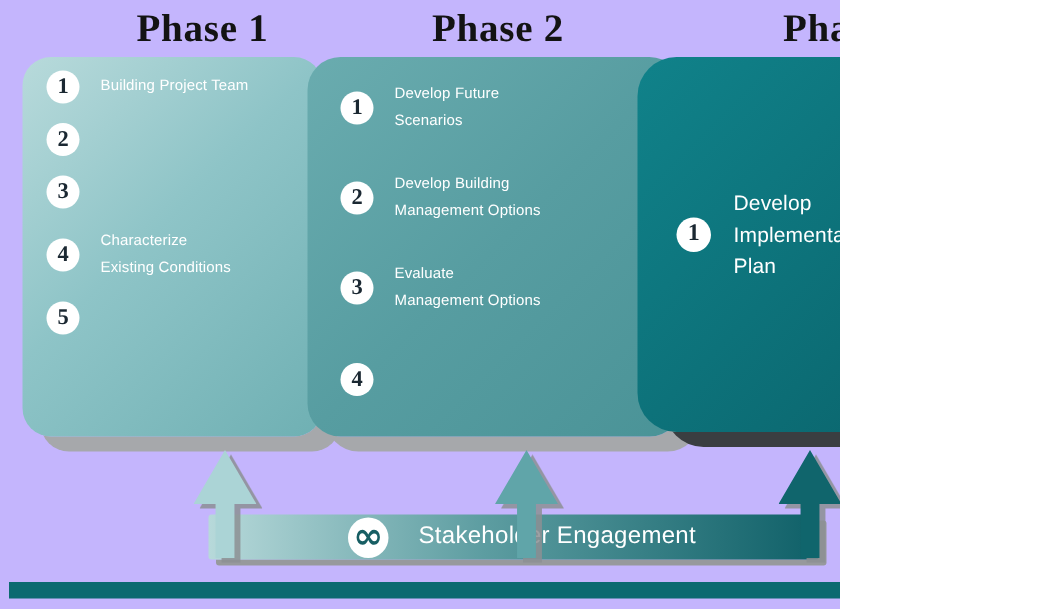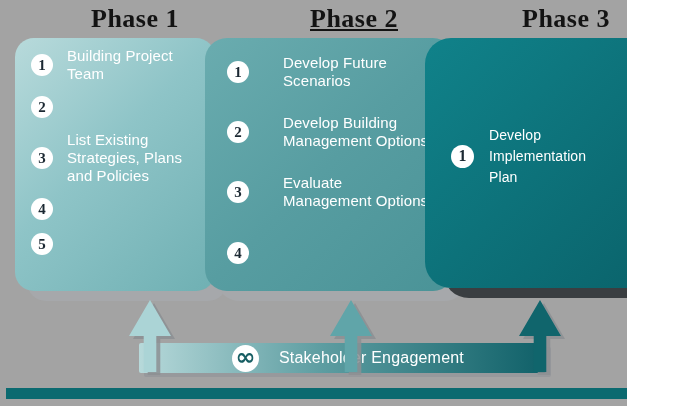--- a/index.html
+++ b/index.html
@@ -1,26 +1,26 @@
 <!DOCTYPE html>
 <html><head>
 <meta charset="utf-8">
 <style>
   html,body{margin:0;padding:0;background:#ffffff;}
   .canvas{
-    position:relative;width:627px;height:406px;background:#a3a3a3;overflow:hidden;
+    position:relative;width:560px;height:406px;background:#c4b5fd;overflow:hidden;
     font-family:"Liberation Sans", sans-serif;
   }
   
   .phase-title{
     position:absolute;top:4px;transform:translateX(-50%);
     font-family:"Liberation Serif", serif;
     font-size:26px;font-weight:700;color:#131313;letter-spacing:.5px;white-space:nowrap;
   }
-  .t1{left:135px;} .t2{left:354px;text-decoration:underline;} .t3{left:566px;}
+  .t1{left:135px;} .t2{left:332px;} .t3{left:566px;}
   
   .panel{position:absolute;top:38px;box-sizing:border-box;}
   .panel1{
     left:15px;width:200px;height:253px;border-radius:19px;z-index:1;
     background:linear-gradient(135deg,#b8dadb 0%,#8ec4c7 45%,#6fb0b3 100%);
     box-shadow:12px 10px 0 #a6a8ab;
     padding:9px 8px 0 16px;
   }
   .panel2{
     left:205px;width:250px;height:253px;border-radius:22px;z-index:2;
@@ -40,25 +40,25 @@
   .panel1 .item{margin-bottom:13px;}
   .panel2 .item{margin-bottom:24px;}
   .panel2 .item:nth-child(3){margin-bottom:32px;}
   .num{
     flex:0 0 auto;width:22px;height:22px;border-radius:50%;background:#ffffff;
     display:flex;align-items:center;justify-content:center;margin-right:14px;
     font-family:"Liberation Serif", serif;font-weight:700;font-size:15px;color:#1b2832;
   }
   .panel3 .num{width:23px;height:23px;margin-right:15px;font-size:16px;}
   .txt{
-    white-space:pre-line;color:#ffffff;font-size:15px;line-height:18px;
+    white-space:pre-line;color:#ffffff;font-size:10px;line-height:18px;
     letter-spacing:.1px;
   }
   .panel1 .txt{width:150px;}
-  .panel2 .txt{width:170px;margin-left:20px;}
+  .panel2 .txt{width:170px;}
   .panel3 .txt{font-size:14px;line-height:21px;}
   
   .arrow-wrap{position:absolute;width:42px;height:72px;z-index:5;
     filter:drop-shadow(4px 3px 0 rgba(140,143,147,.85));}
   .arrow{width:100%;height:100%;
     clip-path:polygon(50% 0,100% 50%,65% 50%,65% 100%,35% 100%,35% 50%,0 50%);}
   .a1{left:129px;top:300px;} .a1 .arrow{background:#abd4d6;}
   .a2{left:330px;top:300px;} .a2 .arrow{background:#60a5a9;}
   .a3{left:519px;top:300px;} .a3 .arrow{background:#10656c;}
   
@@ -92,26 +92,25 @@
   <div class="panel panel1">
     <div class="item">
       <span class="num">1</span>
       <span class="txt">Building Project Team</span>
     </div>
     <div class="item">
       <span class="num">2</span>
     </div>
     <div class="item">
       <span class="num">3</span>
-      <span class="txt">List Existing
-Strategies, Plans
-and Policies</span>
     </div>
     <div class="item">
       <span class="num">4</span>
+      <span class="txt">Characterize
+Existing Conditions</span>
     </div>
     <div class="item">
       <span class="num">5</span>
     </div>
   </div>
 
   <div class="panel panel2">
     <div class="item">
       <span class="num">1</span>
       <span class="txt">Develop Future

